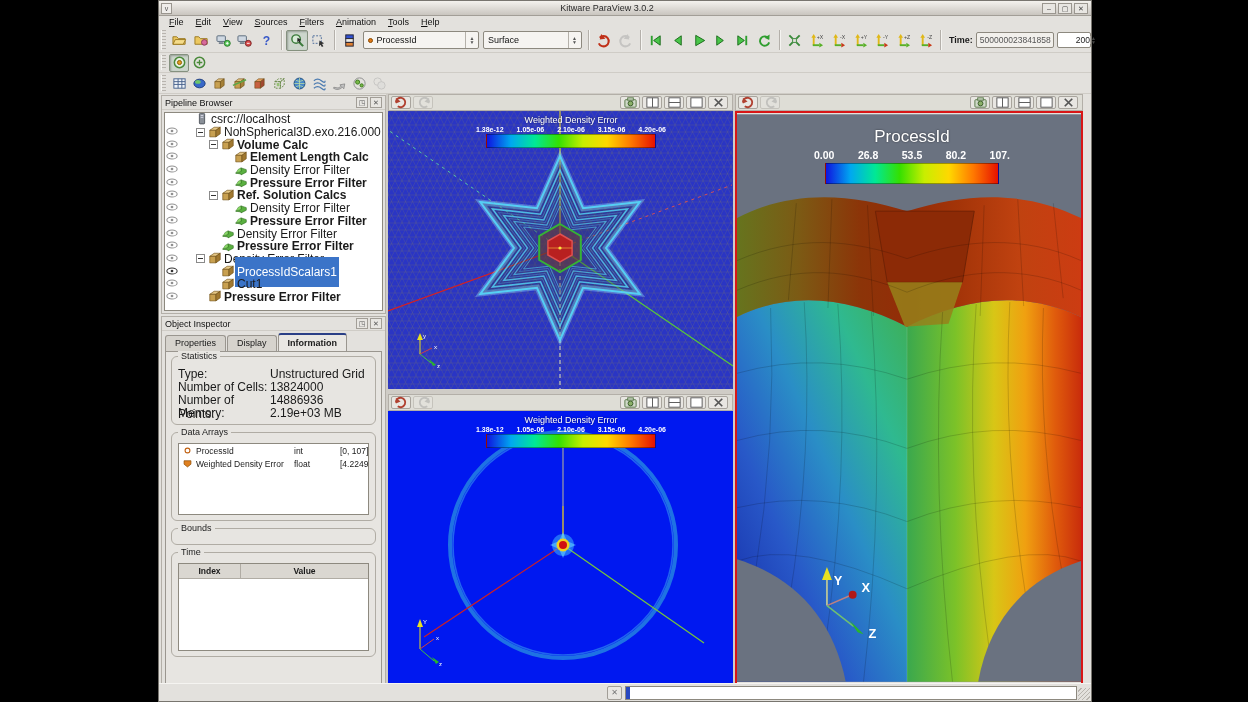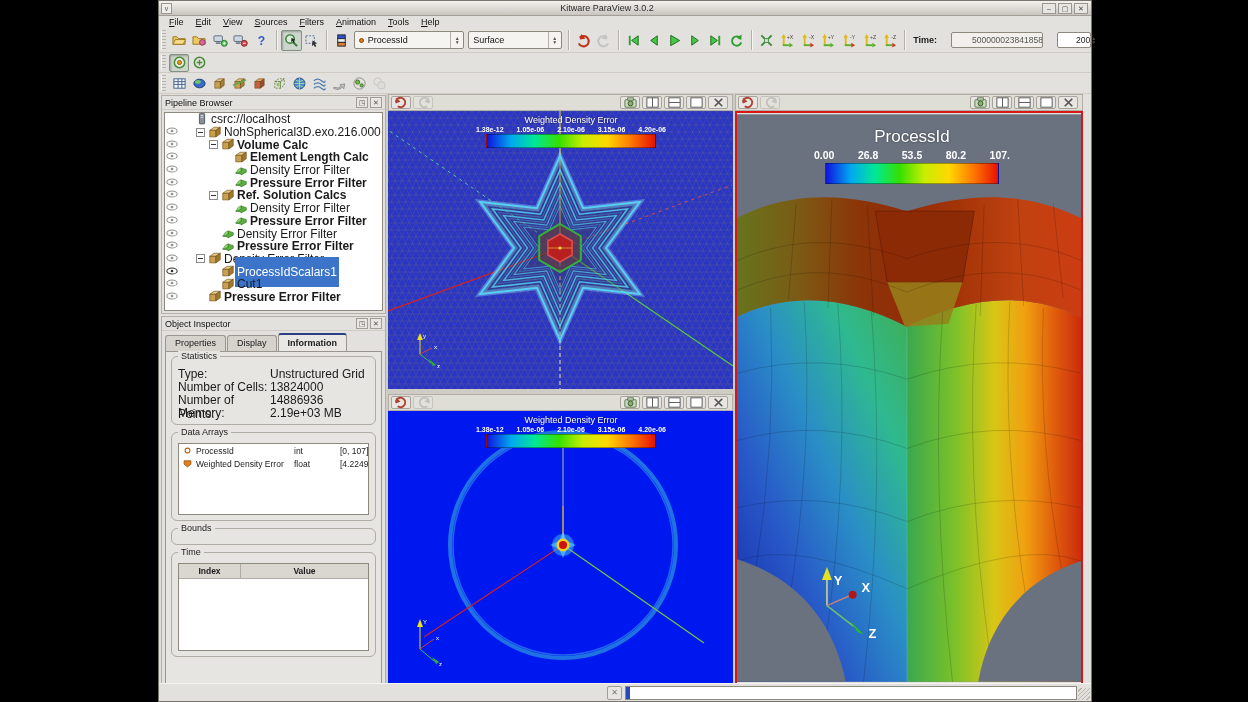--- a/index.html
+++ b/index.html
@@ -40,24 +40,24 @@
   .tbtn.pressed { background:#ccd6cc; border:1px solid #85917f;
     box-shadow:inset 1px 1px 2px rgba(0,0,0,.25); }
   .tbtn.disabled { opacity:.4; }
   .combo { height:18px; background:#f6f4f1; border:1px solid #8d897f; border-radius:2px;
     display:flex; align-items:center; padding-left:4px; margin:0 2px; }
   .combo .ctext { flex:1; font-size:9px; color:#111; }
   .combo .cspin { width:13px; height:100%; border-left:1px solid #b5b1aa; display:flex;
     flex-direction:column; align-items:center; justify-content:center; color:#555; font-size:5px; line-height:4px; }
   .combo .cdot { width:5px; height:5px; border-radius:50%; background:#e07818;
     border:1px solid #8a4a00; margin-right:4px; }
-  .timegrp { display:flex; align-items:center; gap:14px; margin-left:4px; }
+  .timegrp { display:flex; align-items:center; gap:3px; margin-left:4px; }
   .timelabel { font-weight:bold; font-size:9px; }
-  .timefield { width:92px; height:16px; background:#f2f0ec; border:1px solid #8d897f;
-    border-radius:2px; font-size:8.5px; color:#555; padding:2px 20px; overflow:hidden; white-space:nowrap; }
+  .timefield { width:78px; height:16px; background:#f2f0ec; border:1px solid #8d897f;
+    border-radius:2px; font-size:8.5px; color:#555; padding:2px 3px; overflow:hidden; white-space:nowrap; }
   .spinbox { width:34px; height:16px; background:#fff; border:1px solid #8d897f; border-radius:2px;
     display:flex; align-items:center; }
   .spinbox .sval { flex:1; text-align:left; padding-left:18px; font-size:8.5px; }
   .spinbox .sarr { width:10px; display:flex; flex-direction:column; align-items:center;
     font-size:5px; line-height:4px; color:#444; border-left:1px solid #b5b1aa; }
 
   
   .panel { position:absolute; background:#e3e1dd; border:1px solid #b3afa8; }
   .panelhead { height:14px; display:flex; align-items:center; padding:0 3px;
     background:#e3e1dd; border-bottom:1px solid #cfccc6; }

